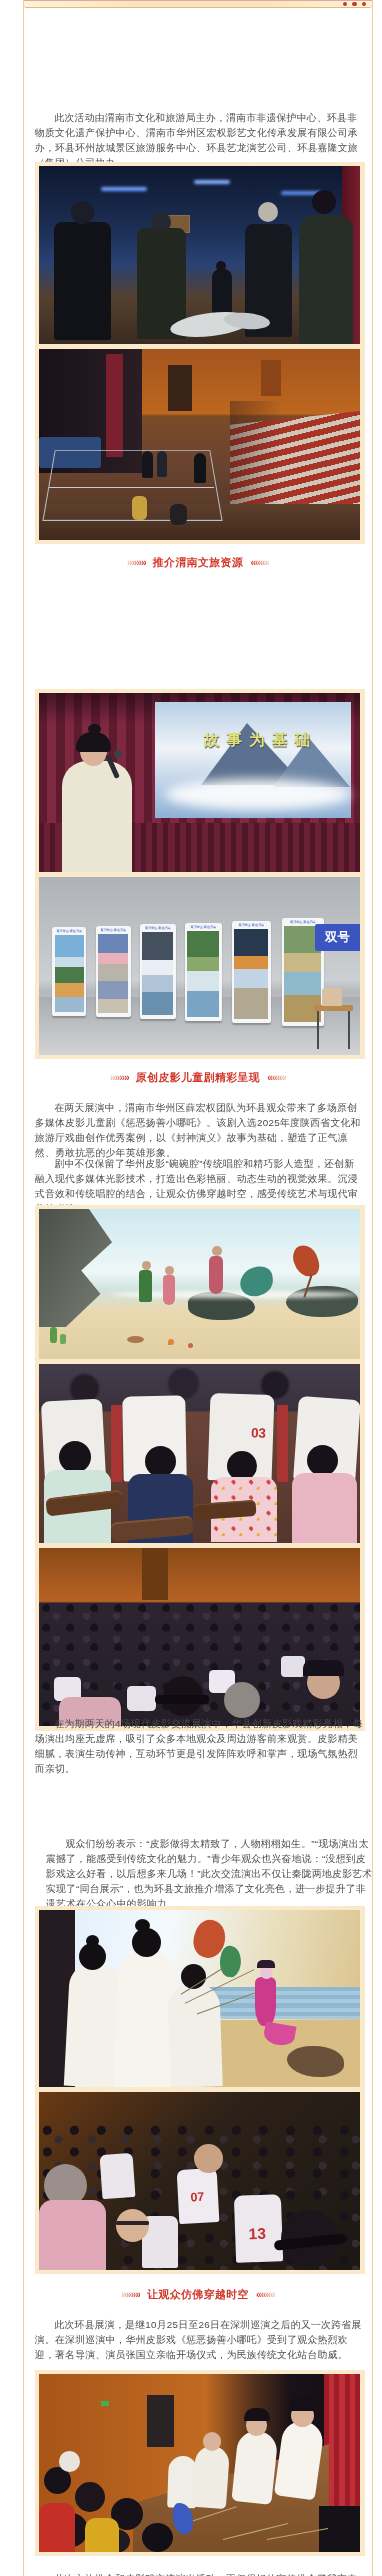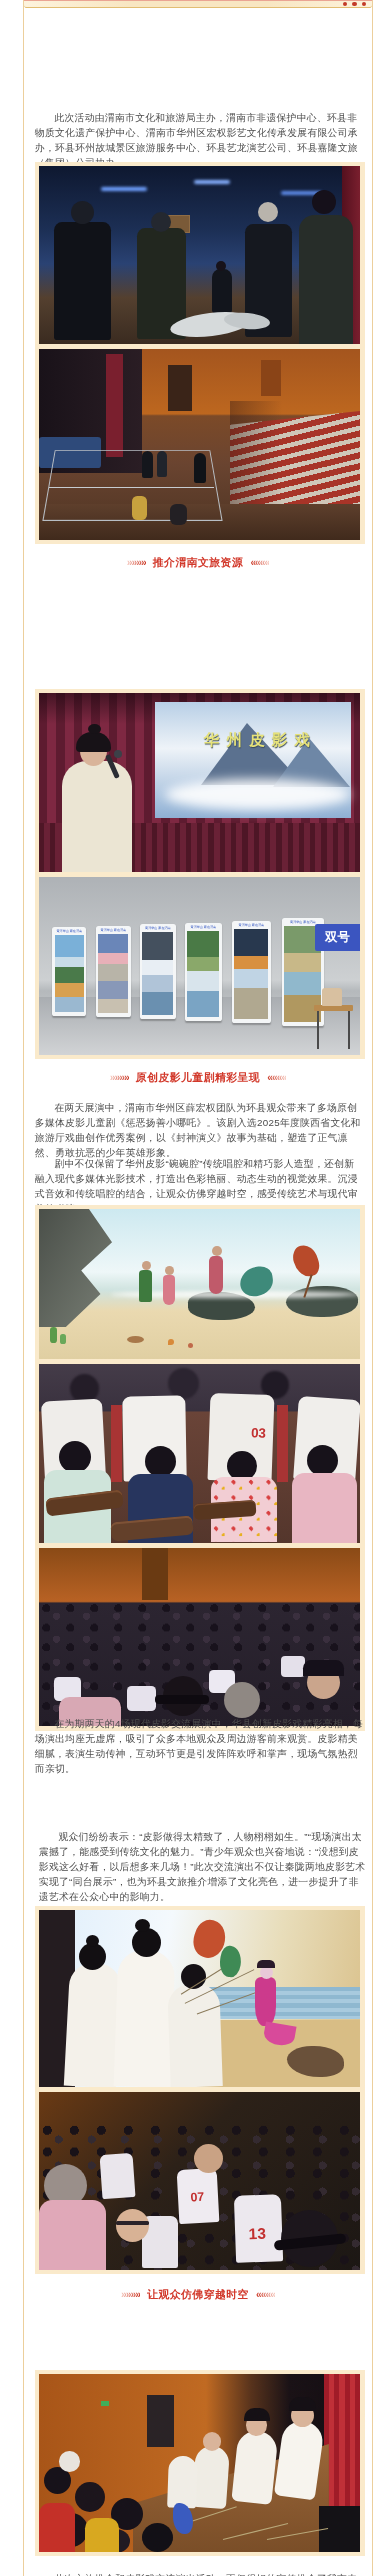--- a/index.html
+++ b/index.html
@@ -95,21 +95,21 @@
 
 
   <div class="pblock" style="top:689px;">
 
     <div class="ph" style="height:179px;background:repeating-linear-gradient(90deg,#5e1b30 0 8.2px,#7e2842 8.2px 17.5px);">
       <div class="abs" style="left:0;top:0;width:321px;height:31px;background:linear-gradient(180deg,rgba(20,5,12,.55),rgba(20,5,12,0));"></div>
       <div class="abs" style="left:116px;top:9.3px;width:196px;height:116px;background:linear-gradient(180deg,#b8cfe6 0%,#eef3f8 40%,#8fb0d4 100%);">
         <div class="abs" style="left:46px;top:20.6px;width:0;height:0;border-left:46px solid transparent;border-right:57px solid transparent;border-bottom:62px solid #5b718f;"></div>
         <div class="abs" style="left:118px;top:36px;width:0;height:0;border-left:36px solid transparent;border-right:41px solid transparent;border-bottom:49px solid #6e87a6;"></div>
         <div class="abs" style="left:10.3px;top:77px;width:185px;height:31px;background:#ffffff;border-radius:50%;filter:blur(5.2px);opacity:.9;"></div>
-        <div class="abs" style="left:20.6px;top:28px;width:170px;text-align:center;font-size:15.5px;font-weight:bold;color:#e6e27a;letter-spacing:7.2px;text-shadow:0.5px 1px 1px #3a4a5a;">华州皮影戏</div>
+        <div class="abs" style="left:20.6px;top:28px;width:170px;text-align:center;font-size:15.5px;font-weight:bold;color:#e6e27a;letter-spacing:7.2px;text-shadow:0.5px 1px 1px #3a4a5a;">故事为基础</div>
       </div>
       <div class="abs" style="left:0;bottom:0;width:321px;height:49px;background:repeating-linear-gradient(90deg,#4e1626 0 5.2px,#6a2136 5.2px 11.3px);"></div>
       <div class="abs" style="left:23px;bottom:0;width:70px;height:111px;background:#ebe5d3;border-radius:25px 25px 0 0;"></div>
       <div class="head" style="left:41px;bottom:106px;width:27px;height:30px;background:#d9b49a;"></div>
       <div class="abs" style="left:37px;bottom:120px;width:35px;height:20.6px;background:#171217;border-radius:15.5px 15.5px 4.1px 4.1px;"></div>
       <div class="abs" style="left:49px;bottom:138px;width:13.4px;height:10.3px;background:#171217;border-radius:50%;"></div>
       <div class="abs" style="left:71px;bottom:93px;width:4.6px;height:25px;background:#2a2d34;border-radius:2.1px;transform:rotate(-24deg);"></div>
       <div class="abs" style="left:75px;bottom:114px;width:8.2px;height:8.2px;background:#3c4048;border-radius:50%;"></div>
     </div>
 
@@ -211,21 +211,21 @@
       <div class="abs" style="left:116px;top:147px;width:54px;height:8.2px;background:#0e0a10;border-radius:4.1px;"></div>
       <div class="head" style="left:185px;top:134px;width:36px;height:36px;background:#8f8883;"></div>
       <div class="abs" style="left:20.6px;top:149px;width:62px;height:29px;background:#d8a8b4;border-radius:10.3px 10.3px 0 0;"></div>
       <div class="head" style="left:268px;top:118px;width:33px;height:33px;background:#caa58c;"></div>
       <div class="abs" style="left:264px;top:112px;width:41px;height:15.5px;background:#15101a;border-radius:8.2px 8.2px 0 0;"></div>
     </div>
   </div>
 
 
   <p class="para" style="top:1716px;margin:0;">在为期两天的4场现代皮影交流展演中，华县创新皮影戏精彩亮相，每场演出均座无虚席，吸引了众多本地观众及周边游客前来观赏。皮影精美细腻，表演生动传神，互动环节更是引发阵阵欢呼和掌声，现场气氛热烈而亲切。</p>
-  <p class="para" style="top:1825px;margin:4px;">观众们纷纷表示：“皮影做得太精致了，人物栩栩如生。”“现场演出太震撼了，能感受到传统文化的魅力。”青少年观众也兴奋地说：“没想到皮影戏这么好看，以后想多来几场！”此次交流演出不仅让秦陇两地皮影艺术实现了“同台展示”，也为环县文旅推介增添了文化亮色，进一步提升了非遗艺术在公众心中的影响力。</p>
+  <p class="para" style="top:1825px;margin:11px;">观众们纷纷表示：“皮影做得太精致了，人物栩栩如生。”“现场演出太震撼了，能感受到传统文化的魅力。”青少年观众也兴奋地说：“没想到皮影戏这么好看，以后想多来几场！”此次交流演出不仅让秦陇两地皮影艺术实现了“同台展示”，也为环县文旅推介增添了文化亮色，进一步提升了非遗艺术在公众心中的影响力。</p>
 
   <div class="pblock" style="top:1906px;">
 
     <div class="ph" style="height:177px;background:linear-gradient(100deg,#dfeefb 0%,#f4f9fd 38%,#e8ddba 70%,#d9c08a 100%);">
       <div class="abs" style="right:0;top:77px;width:170px;height:32px;background:repeating-linear-gradient(180deg,#8fb8d0 0 4.1px,#a8cade 4.1px 8.2px);"></div>
       <div class="abs" style="right:0;bottom:0;width:180px;height:67px;background:#d8bd85;"></div>
       <div class="abs" style="right:15.5px;bottom:10.3px;width:57px;height:31px;background:#6a513a;border-radius:45% 55% 40% 60%;"></div>
       <div class="abs" style="left:0;top:0;width:36px;height:177px;background:#241c20;"></div>
       <div class="abs" style="left:28px;bottom:0;width:52px;height:124px;background:#f4f1ea;border-radius:24px 24px 0 0;transform:rotate(3deg);"></div>
       <div class="head" style="left:40px;bottom:117px;width:27px;height:27px;background:#120f12;"></div>
@@ -261,20 +261,21 @@
       <div class="head" style="left:77px;top:117px;width:33px;height:33px;background:#d8b295;"></div>
       <div class="abs" style="left:77px;top:129px;width:33px;height:4.1px;background:#2a2228;border-radius:1.5px;"></div>
       <div class="head" style="left:155px;top:52px;width:29px;height:29px;background:#c9a284;"></div>
       <div class="head" style="left:242px;top:118px;width:57px;height:57px;background:#1c161c;"></div>
       <div class="abs" style="left:235px;top:145px;width:72px;height:10.3px;background:#0e0a10;border-radius:5.2px;transform:rotate(-6deg);"></div>
     </div>
   </div>
 
   <div class="sec-head" style="top:2286px;"><span class="deco l">»»»»</span><span>让观众仿佛穿越时空</span><span class="deco r">««««</span></div>
 
+  <p class="para" style="top:2317px;margin:0;">此次环县展演，是继10月25日至26日在深圳巡演之后的又一次跨省展演。在深圳巡演中，华州皮影戏《惩恶扬善小哪吒》受到了观众热烈欢迎，著名导演、演员张国立亲临开场仪式，为民族传统文化站台助威。</p>
 
   <div class="pblock" style="top:2370px;">
 
     <div class="ph" style="height:178px;background:linear-gradient(90deg,#a85518 0%,#c06a22 52%,#58331c 66%,#1a1216 78%,#120d12 100%);">
       <div class="abs" style="left:108px;top:20.6px;width:27px;height:52px;background:#2a2326;"></div>
       <div class="abs" style="left:62px;top:27px;width:8.2px;height:5.2px;background:#3fae5a;"></div>
       <div class="abs" style="right:0;top:0;width:36px;height:155px;background:repeating-linear-gradient(90deg,#a01c28 0 5.2px,#c03038 5.2px 10.3px);"></div>
       <div class="abs" style="right:31px;bottom:0;width:196px;height:108px;background:linear-gradient(180deg,#9a6638,#7a4e28);clip-path:polygon(0 55%,100% 0,100% 100%,0 100%);"></div>
       <div class="abs" style="right:0;bottom:0;width:41px;height:46px;background:#141216;"></div>
       <div class="abs" style="left:196px;top:57px;width:40px;height:72px;background:#f4f1ea;border-radius:19.6px 19.6px 6.2px 6.2px;transform:rotate(6deg);"></div>

